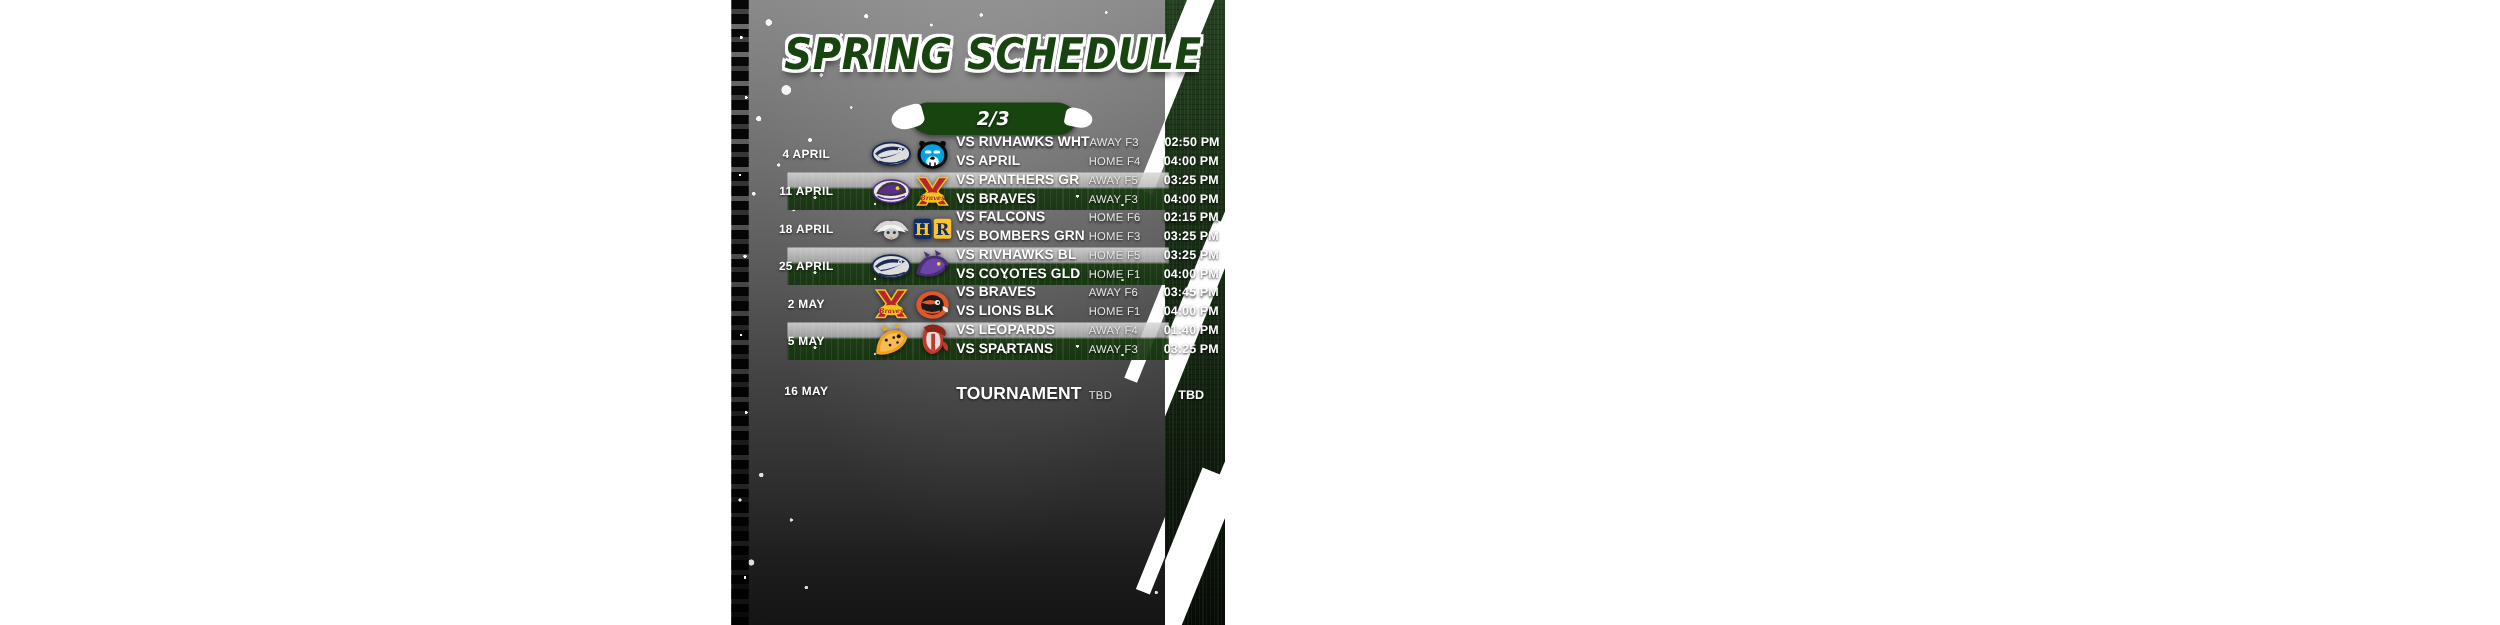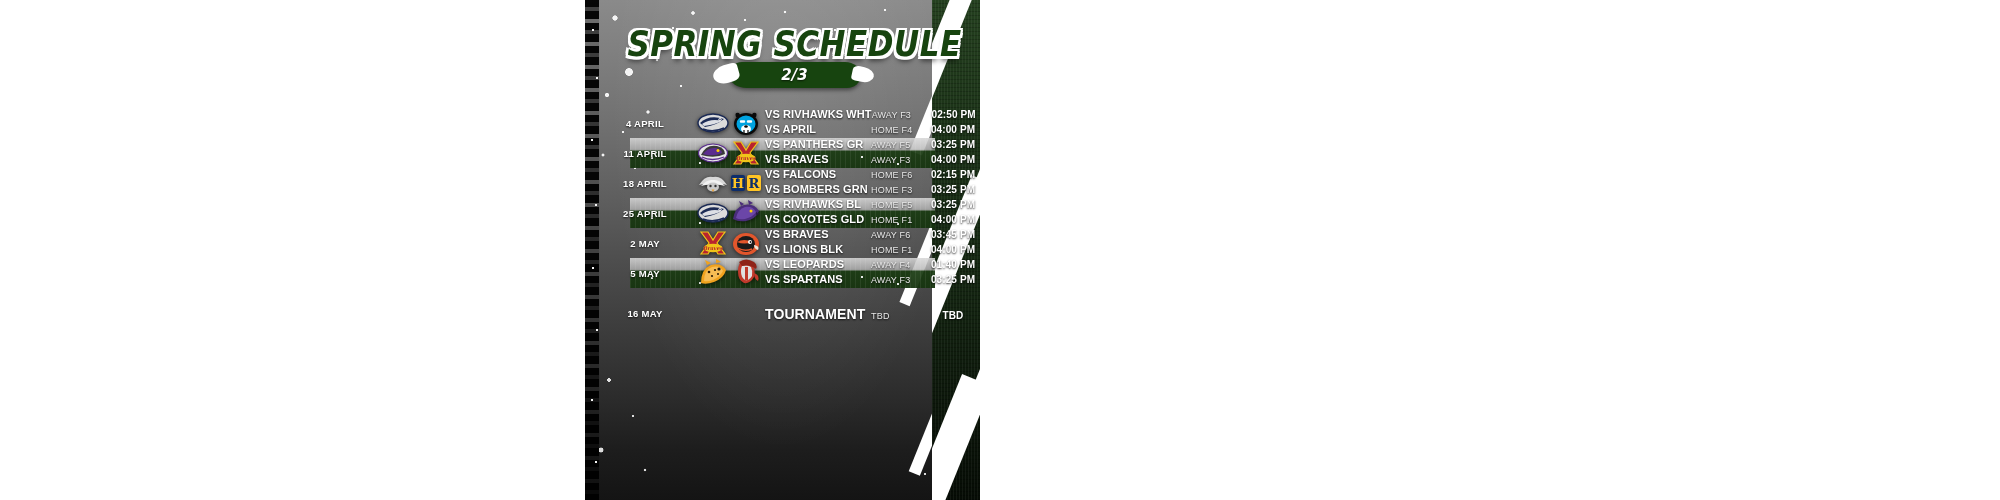--- a/index.html
+++ b/index.html
@@ -123,21 +123,21 @@
     font-size:31px; letter-spacing:.5px;
     color:#17440f;
     -webkit-text-stroke:0px;
     text-shadow:
       -2.4px -2.4px 0 #fff, 2.4px -2.4px 0 #fff, -2.4px 2.4px 0 #fff, 2.4px 2.4px 0 #fff,
       -2.4px 0 0 #fff, 2.4px 0 0 #fff, 0 -2.4px 0 #fff, 0 2.4px 0 #fff,
       0 4px 5px rgba(0,0,0,.55);
     transform:scaleY(1.12);
   }
   .subtitle-brush{
-    position:relative; margin:0 auto 0; width:132px; height:26px;
+    position:relative; margin:20px auto 0; width:132px; height:26px;
   }
   .subtitle-brush .brush{
     position:absolute; inset:0;
     background:#17440f;
     border-radius:13px 16px 14px 18px / 13px 13px 13px 13px;
     box-shadow:0 2px 4px rgba(0,0,0,.5);
   }
   .subtitle-brush .brush::before{
     content:""; position:absolute; left:-16px; top:3px; width:26px; height:18px;
     background:#fff; transform:rotate(-16deg);

